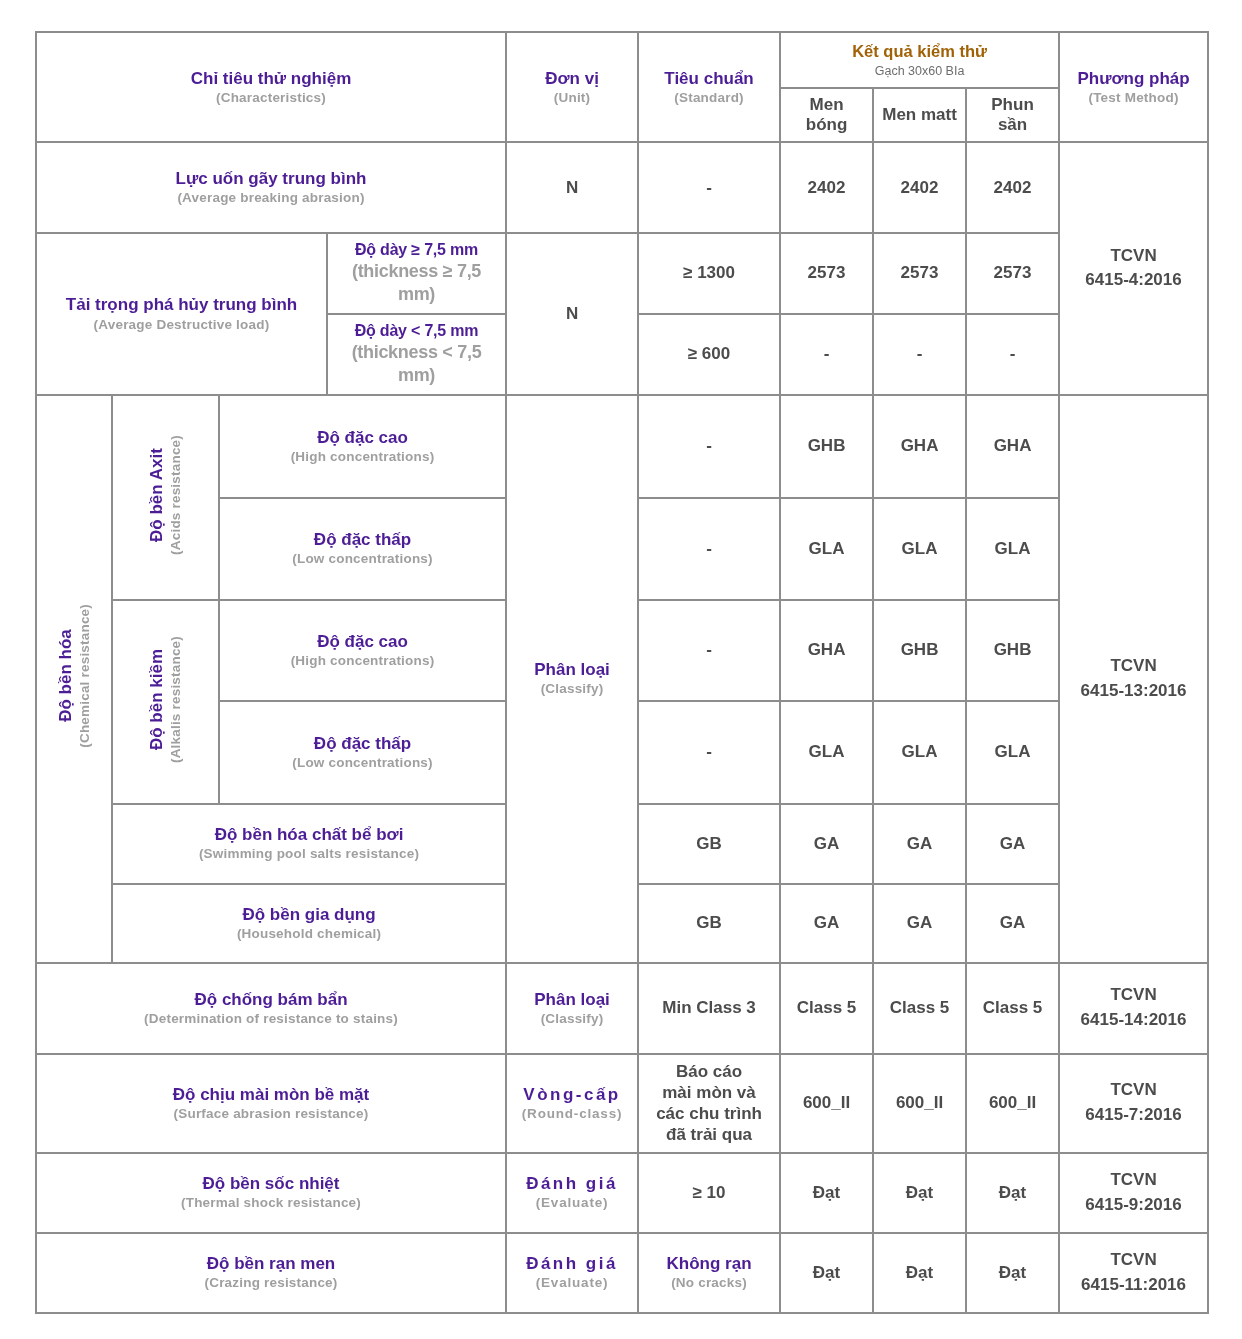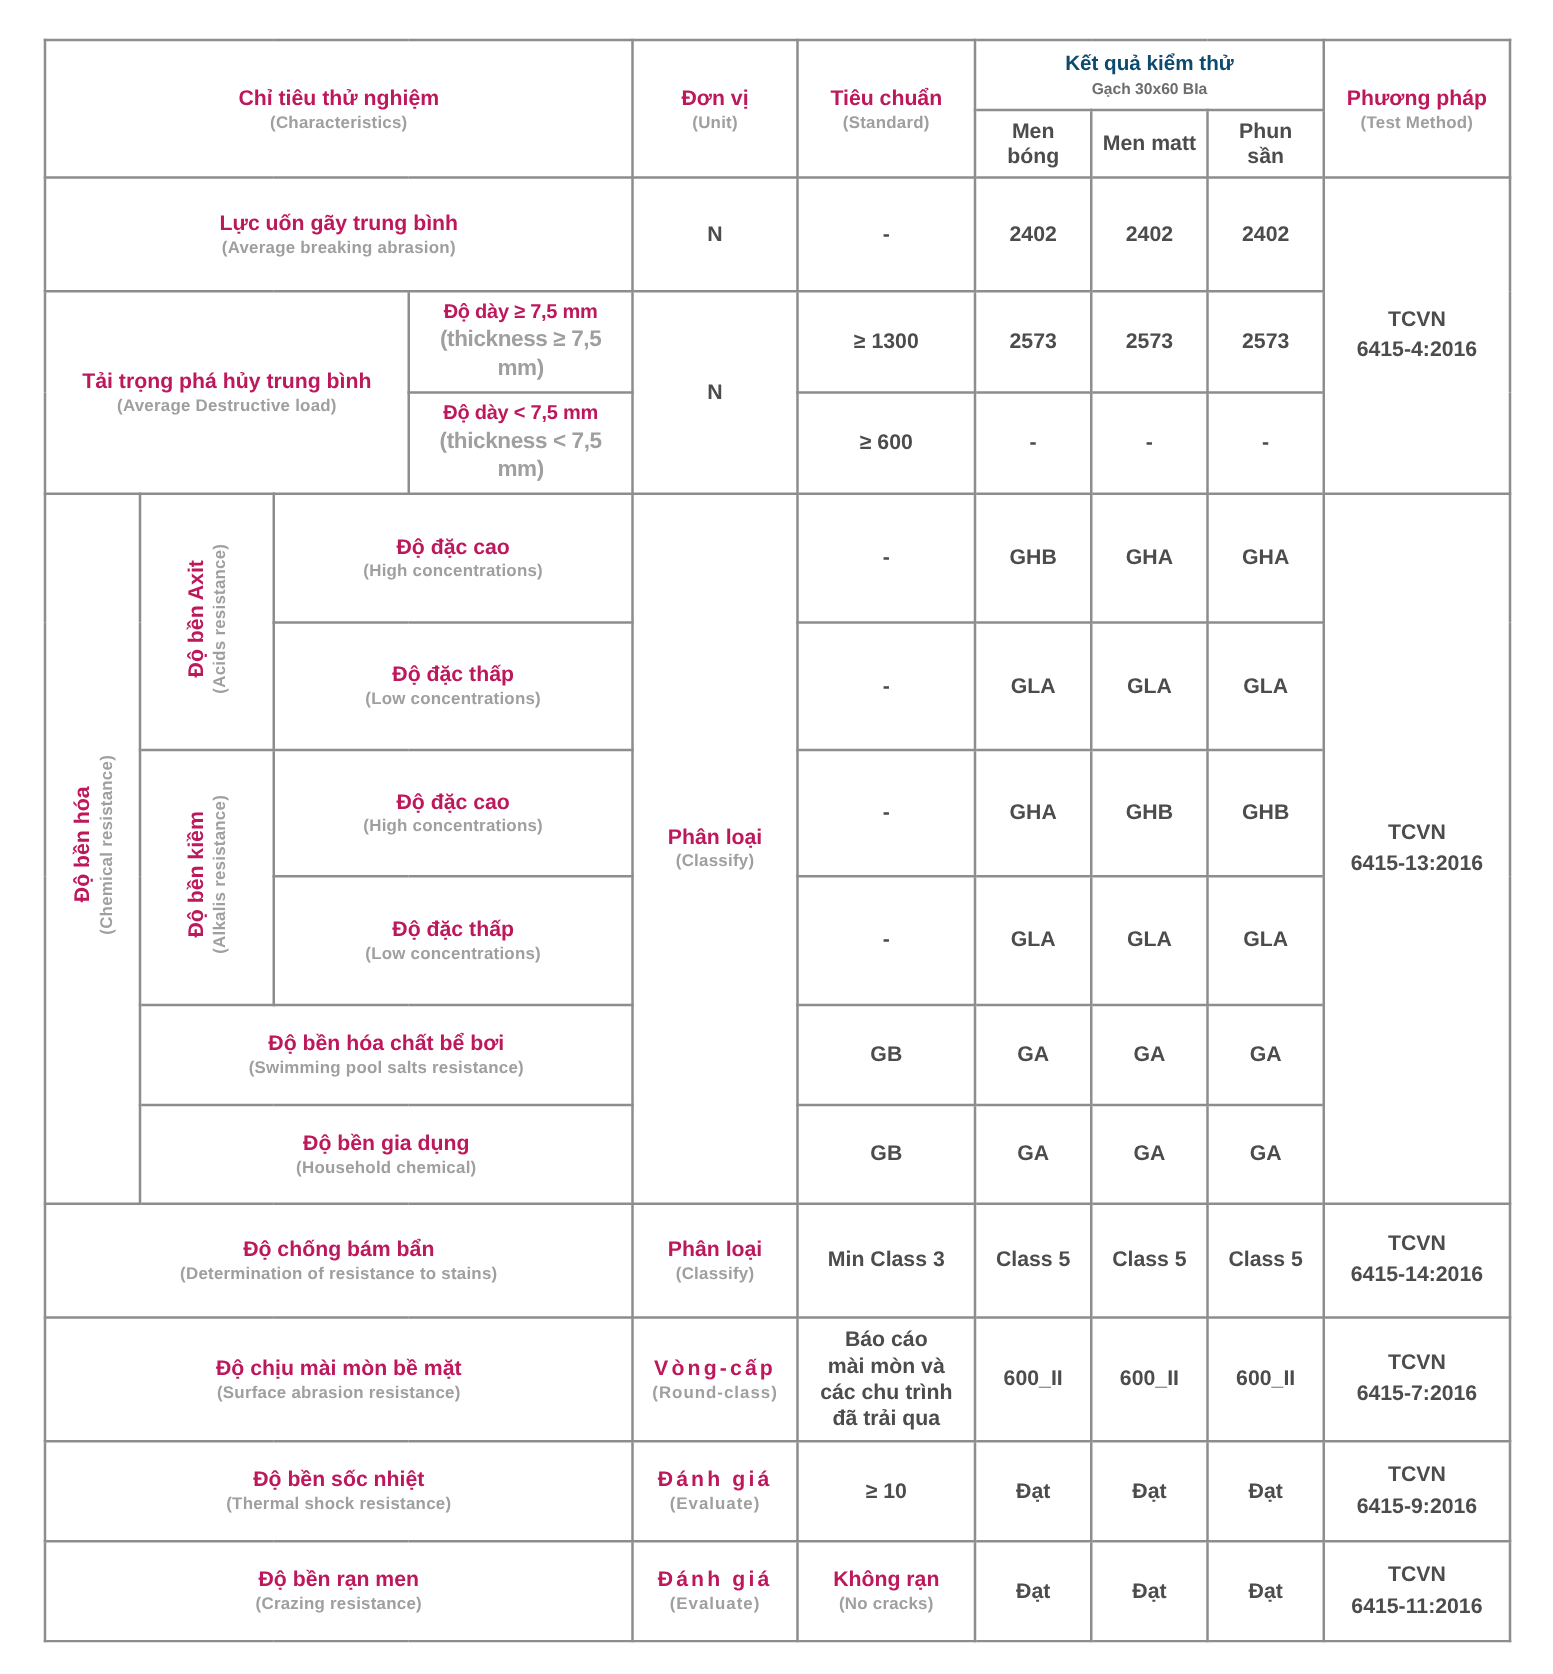--- a/index.html
+++ b/index.html
@@ -31,30 +31,30 @@
   
   tr.h1  { height: 56px; }
   tr.h2  { height: 53px; }
   tr.r85 { height: 91px; }
   tr.r81 { height: 79px; }
   tr.r105{ height: 103px; }
   tr.r104{ height: 102px; }
   tr.r103{ height: 101px; }
   tr.r82 { height: 80px; }
 
-  .lbl { display: block; font-weight: bold; font-size: 17px; line-height: 1.25; color: #be185d; }
+  .lbl { display: block; font-weight: bold; font-size: 17px; line-height: 1.25; color: #4c1d95; }
   .sub { display: block; font-weight: bold; font-size: 13.5px; line-height: 1.3; color: #9f9f9f; letter-spacing: 0.2px; }
 
   .left { text-align: left; padding-left: 19px; padding-right: 10px; }
   .subcell { text-align: left; padding-left: 14px; }
   .subcell .lbl { font-size: 16px; letter-spacing: -0.2px; }
   .subcell .sub { font-size: 18px; letter-spacing: -0.3px; }
 
-  .res-title { display: block; font-size: 16.5px; font-weight: bold; color: #0c4a6e; }
-  .res-sub   { display: block; font-size: 12.5px; font-weight: bold; color: #6d6d6d; margin-top: 3px; }
+  .res-title { display: block; font-size: 16.5px; font-weight: bold; color: #a16207; }
+  .res-sub   { display: block; font-size: 12.5px; font-weight: normal; color: #6d6d6d; margin-top: 3px; }
   .res-col   { font-size: 15.5px; }
 
   .val { font-size: 17px; font-weight: bold; }
   .pre { white-space: pre-line; line-height: 1.5; }
   .method { font-size: 16px; line-height: 1.45; }
   .std-left { text-align: left; padding-left: 10px; line-height: 1.25; font-size: 15.5px; margin-left: 44px; }
 
   .spaced      { letter-spacing: 2.5px; }
   .spaced-sub  { letter-spacing: 0.8px; }
 

